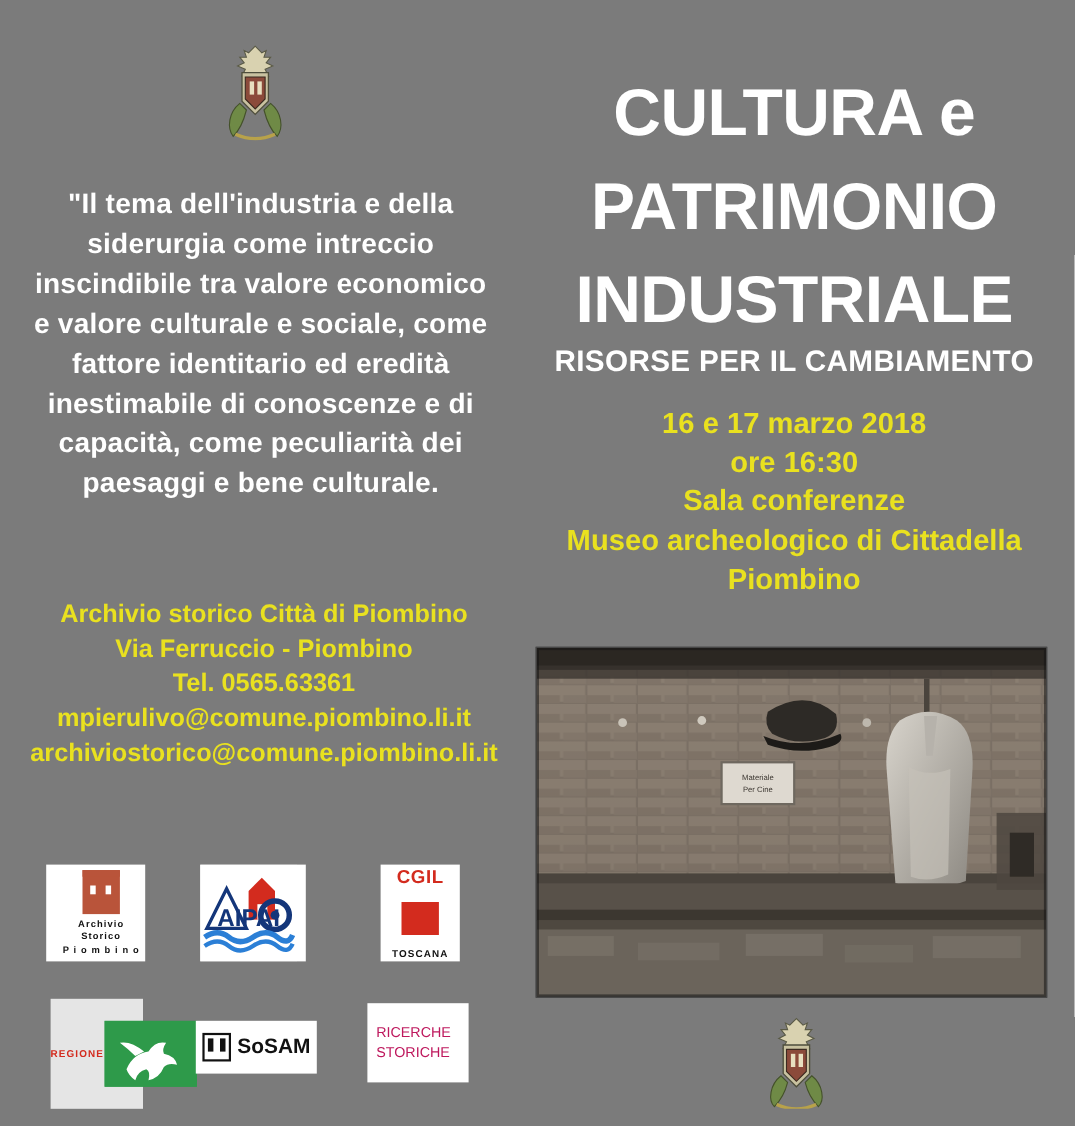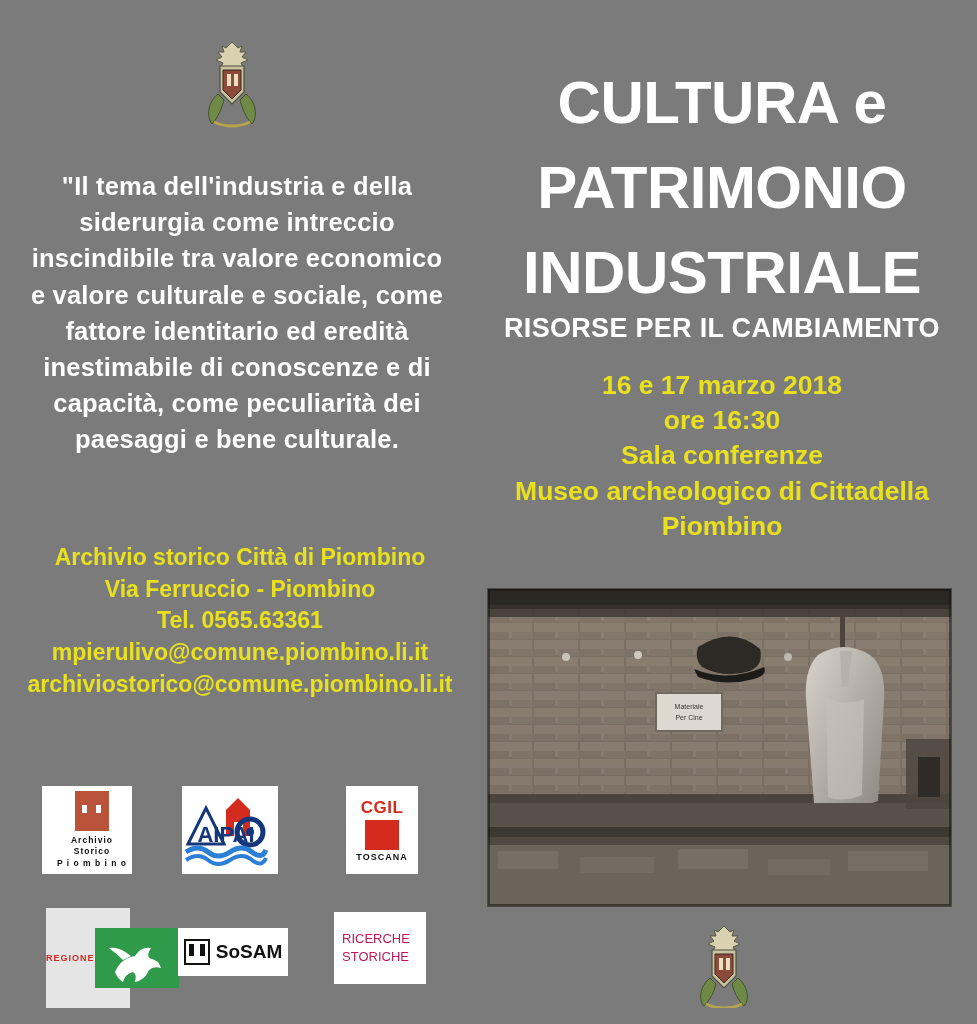--- a/index.html
+++ b/index.html
@@ -163,21 +163,21 @@
     position: relative;
     box-sizing: border-box;
     overflow: hidden;
   }
 
   
   .cgil {
     width: 100%; height: 100%;
     display: flex; flex-direction: column;
     align-items: center; justify-content: space-between;
-    padding: 12px 4px; box-sizing: border-box;
+    padding: 2px 4px; box-sizing: border-box;
   }
   .cgil-word {
     color: #d32b1e; font-weight: bold; font-size: 17px; letter-spacing: 0.5px;
   }
   .cgil-sq { width: 34px; height: 30px; background: #d32b1e; }
   .cgil-tos { color: #111; font-weight: bold; font-size: 9px; letter-spacing: 1px; }
 
   
   .regione {
     width: 100%; height: 100%;

